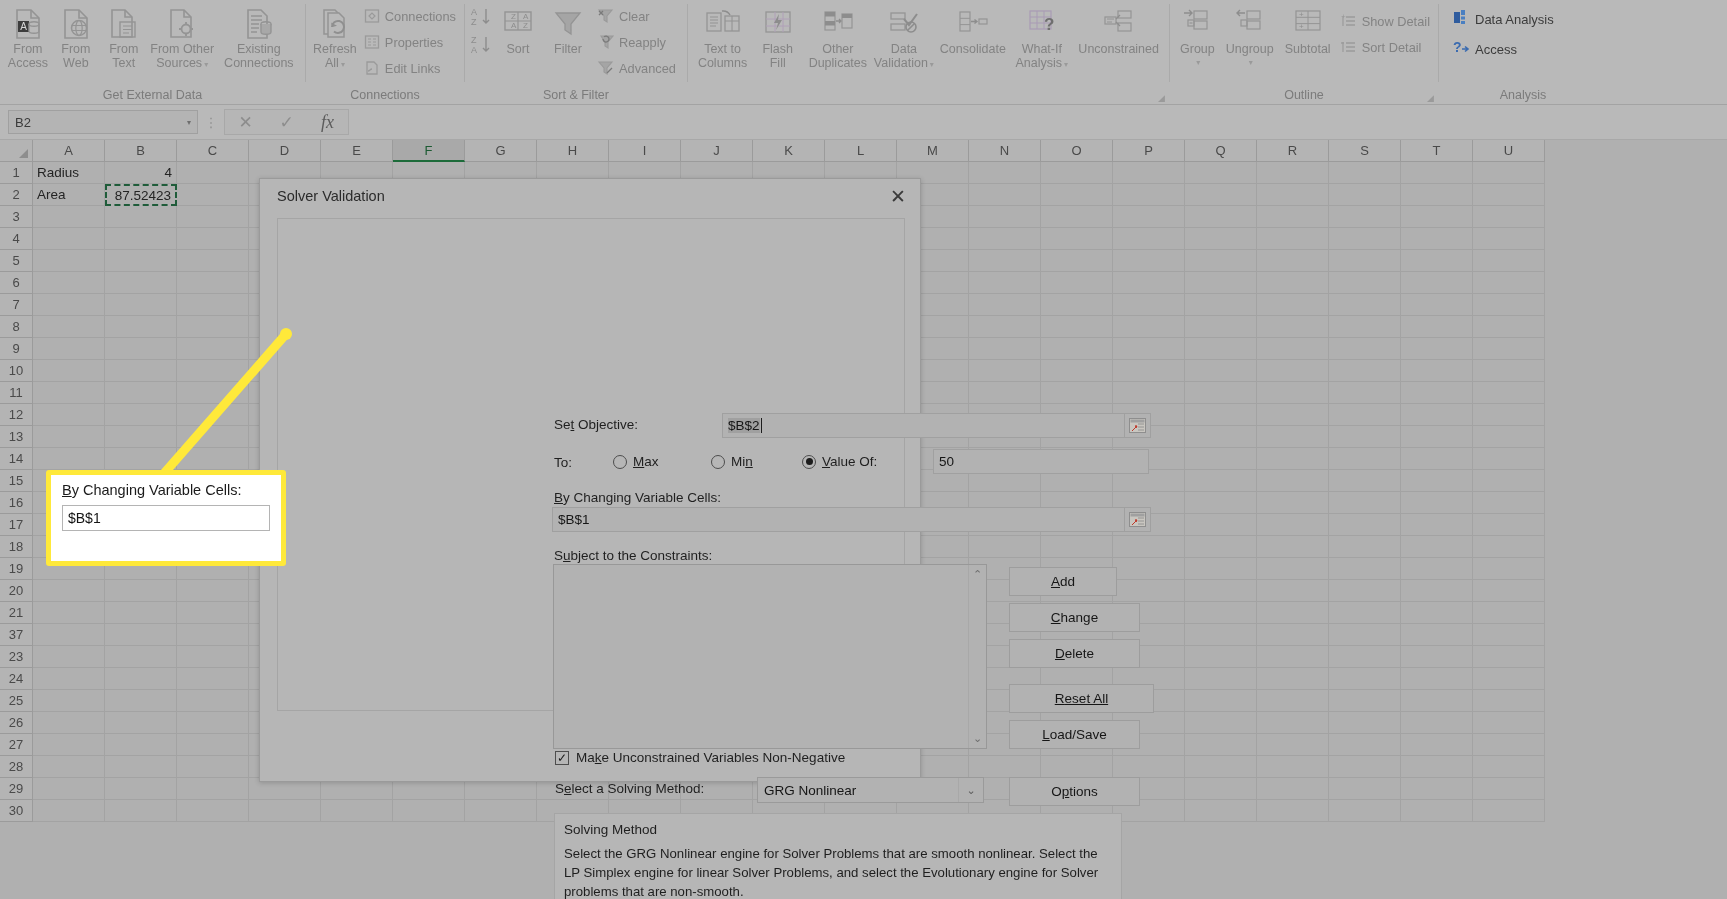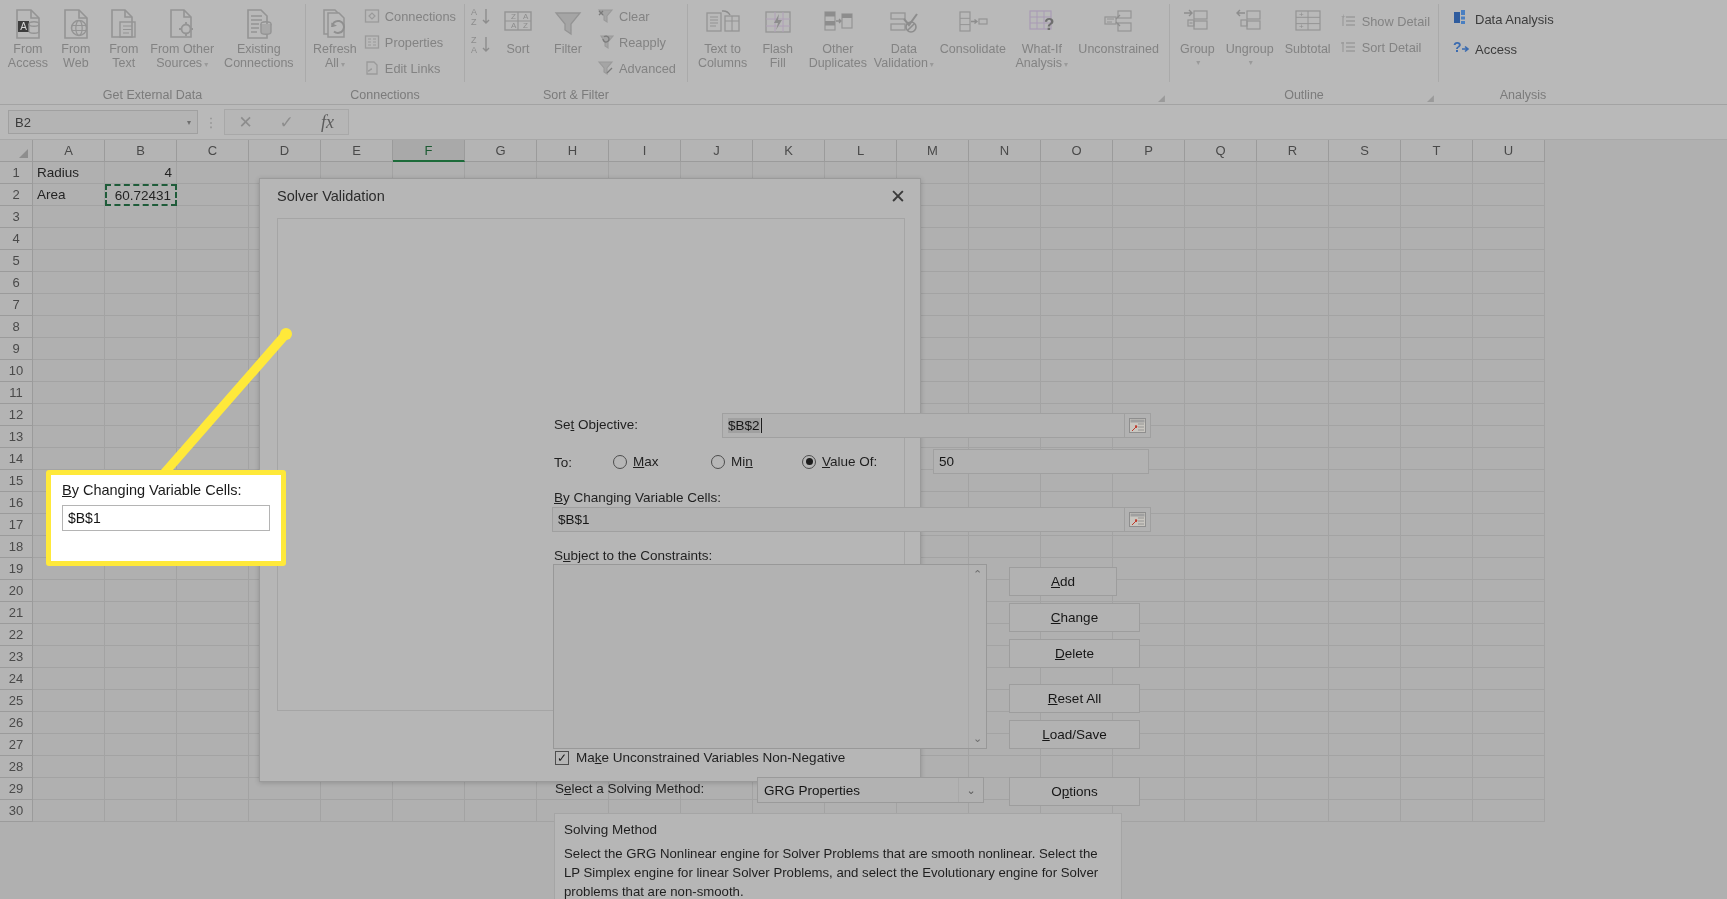--- a/index.html
+++ b/index.html
@@ -608,21 +608,21 @@
       <div class="rowcell">12</div>
       <div class="rowcell">13</div>
       <div class="rowcell">14</div>
       <div class="rowcell">15</div>
       <div class="rowcell">16</div>
       <div class="rowcell">17</div>
       <div class="rowcell">18</div>
       <div class="rowcell">19</div>
       <div class="rowcell">20</div>
       <div class="rowcell">21</div>
-      <div class="rowcell">22</div>
+      <div class="rowcell">37</div>
       <div class="rowcell">23</div>
       <div class="rowcell">24</div>
       <div class="rowcell">25</div>
       <div class="rowcell">26</div>
       <div class="rowcell">27</div>
       <div class="rowcell">28</div>
       <div class="rowcell">29</div>
       <div class="rowcell">30</div>
     </div>
   <div id="cells">
@@ -644,21 +644,21 @@
         <div class="gcell" style="width: 72px;"></div>
         <div class="gcell" style="width: 72px;"></div>
         <div class="gcell" style="width: 72px;"></div>
         <div class="gcell" style="width: 72px;"></div>
         <div class="gcell" style="width: 72px;"></div>
         <div class="gcell" style="width: 72px;"></div>
         <div class="gcell" style="width: 72px;"></div>
       </div>
       <div class="gridrow">
         <div class="gcell" style="width: 72px;">Area</div>
-        <div class="gcell num marching" style="width: 72px;">60.72431</div>
+        <div class="gcell num marching" style="width: 72px;">87.52423</div>
         <div class="gcell" style="width: 72px;"></div>
         <div class="gcell" style="width: 72px;"></div>
         <div class="gcell" style="width: 72px;"></div>
         <div class="gcell" style="width: 72px;"></div>
         <div class="gcell" style="width: 72px;"></div>
         <div class="gcell" style="width: 72px;"></div>
         <div class="gcell" style="width: 72px;"></div>
         <div class="gcell" style="width: 72px;"></div>
         <div class="gcell" style="width: 72px;"></div>
         <div class="gcell" style="width: 72px;"></div>
@@ -1389,37 +1389,37 @@
 
   <div class="dbtn" style="position:absolute;left:749px;top:388px;width:108px;">
     <span><span class="u">A</span>dd</span>
   </div>
   <div class="dbtn" style="position:absolute;left:749px;top:424px;width:131px;">
     <span><span class="u">C</span>hange</span>
   </div>
   <div class="dbtn" style="position:absolute;left:749px;top:460px;width:131px;">
     <span><span class="u">D</span>elete</span>
   </div>
-  <div class="dbtn" style="position:absolute;left:749px;top:505px;width:131px;">
+  <div class="dbtn" style="position:absolute;left:749px;top:505px;width:145px;text-decoration:underline;">
     <span><span class="u">R</span>eset All</span>
   </div>
   <div class="dbtn" style="position:absolute;left:749px;top:541px;width:131px;">
     <span><span class="u">L</span>oad/Save</span>
   </div>
 
   <div style="position:absolute;left:295px;top:571px;display:flex;align-items:center;">
     <span class="chk">✓</span>
     <span class="lbl">Ma<span class="u">k</span>e Unconstrained Variables Non-Negative</span>
   </div>
 
   <div style="position:absolute;left:295px;top:602px;" class="lbl">
     S<span class="u">e</span>lect a Solving Method:
   </div>
   <div id="methodsel">
-    <span class="val">GRG Properties</span>
+    <span class="val">GRG Nonlinear</span>
     <span class="car">⌄</span>
   </div>
   <div class="dbtn" style="position:absolute;left:749px;top:598px;width:131px;">
     <span>O<span class="u">p</span>tions</span>
   </div>
 
   <div id="methodbox">
     <div class="h">Solving Method</div>
     <div class="p">Select the GRG Nonlinear engine for Solver Problems that are smooth nonlinear. Select the LP Simplex engine for linear Solver Problems, and select the Evolutionary engine for Solver problems that are non-smooth.</div>
   </div>

